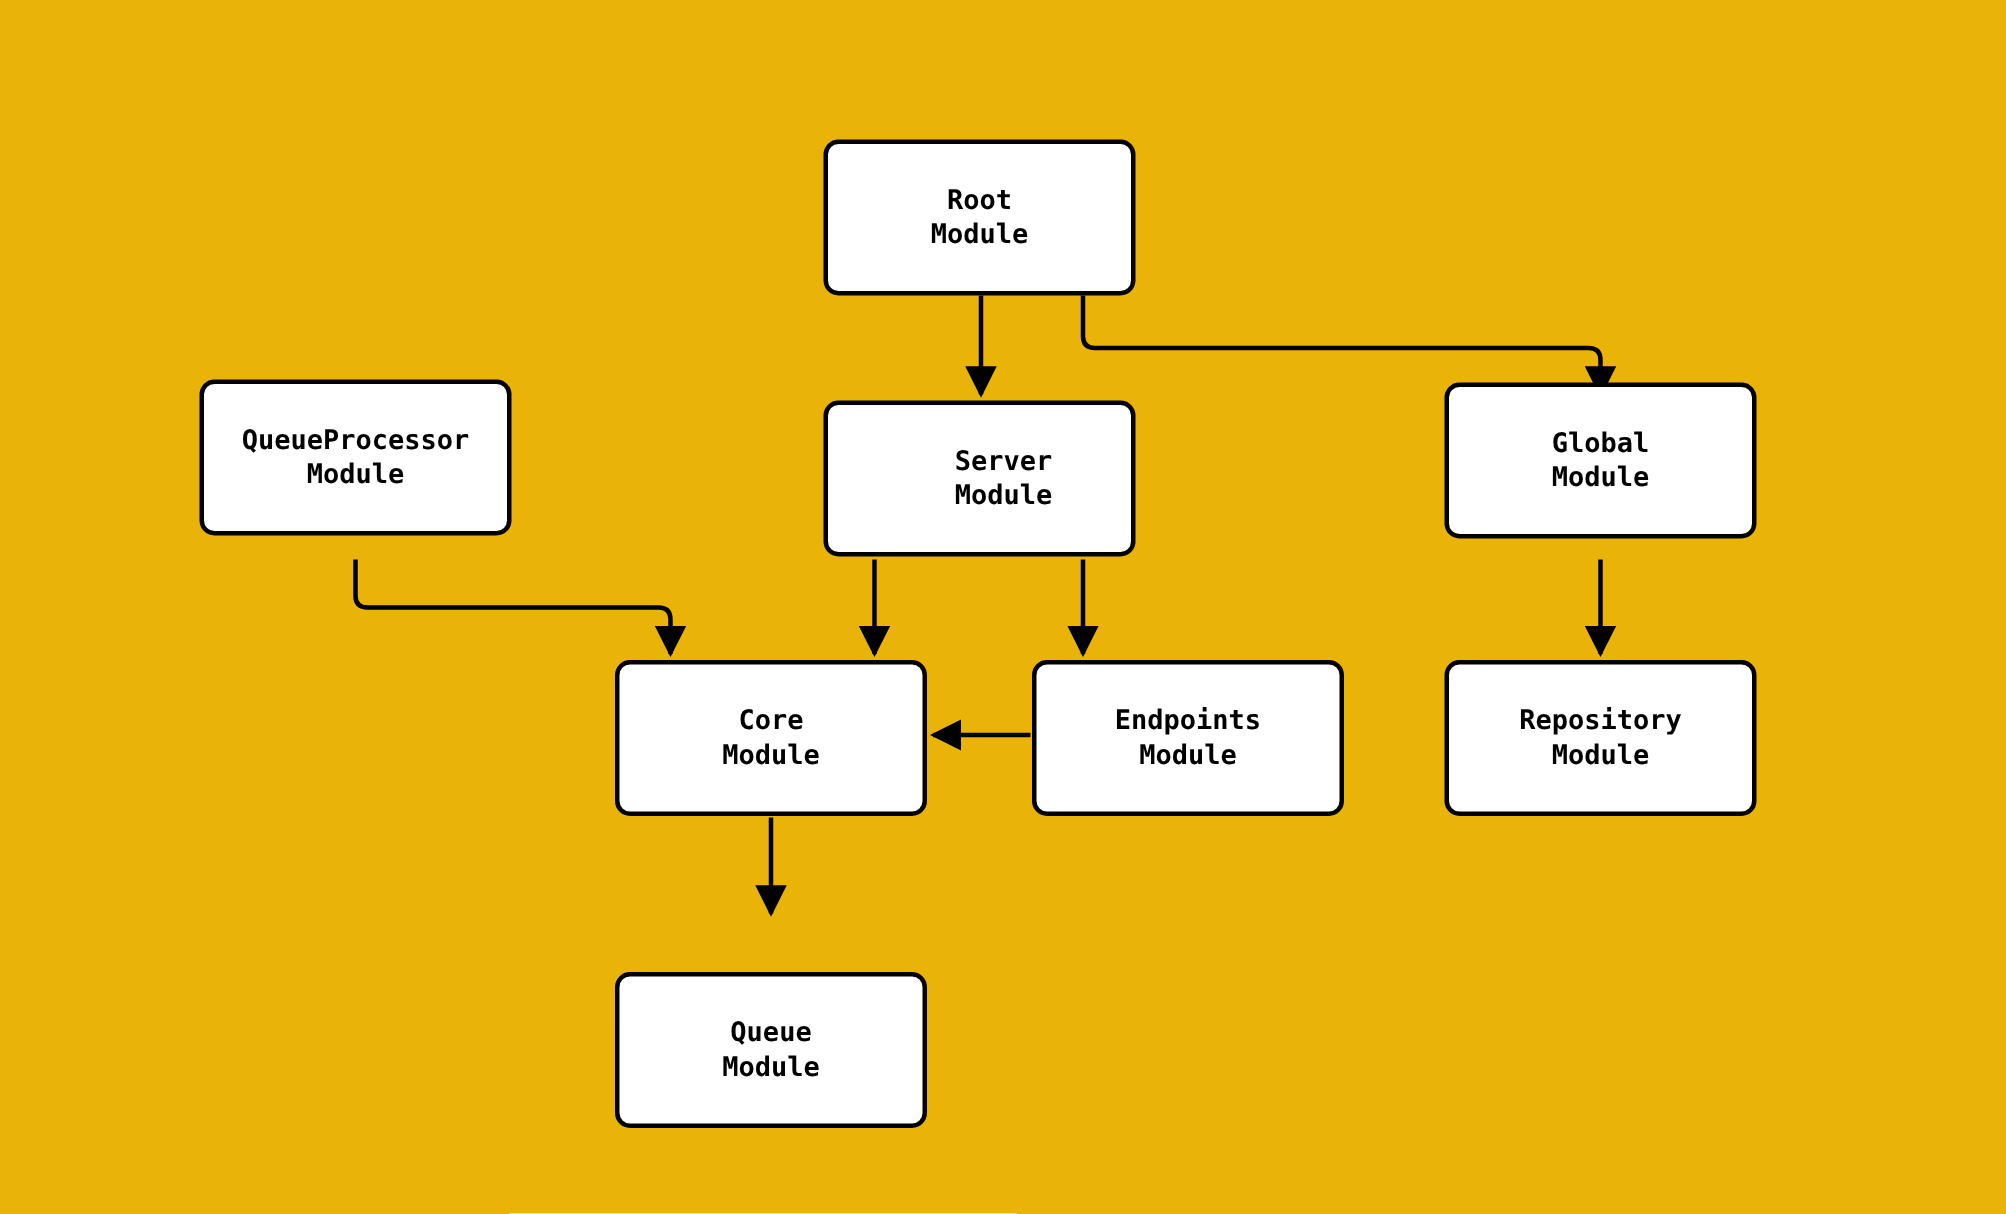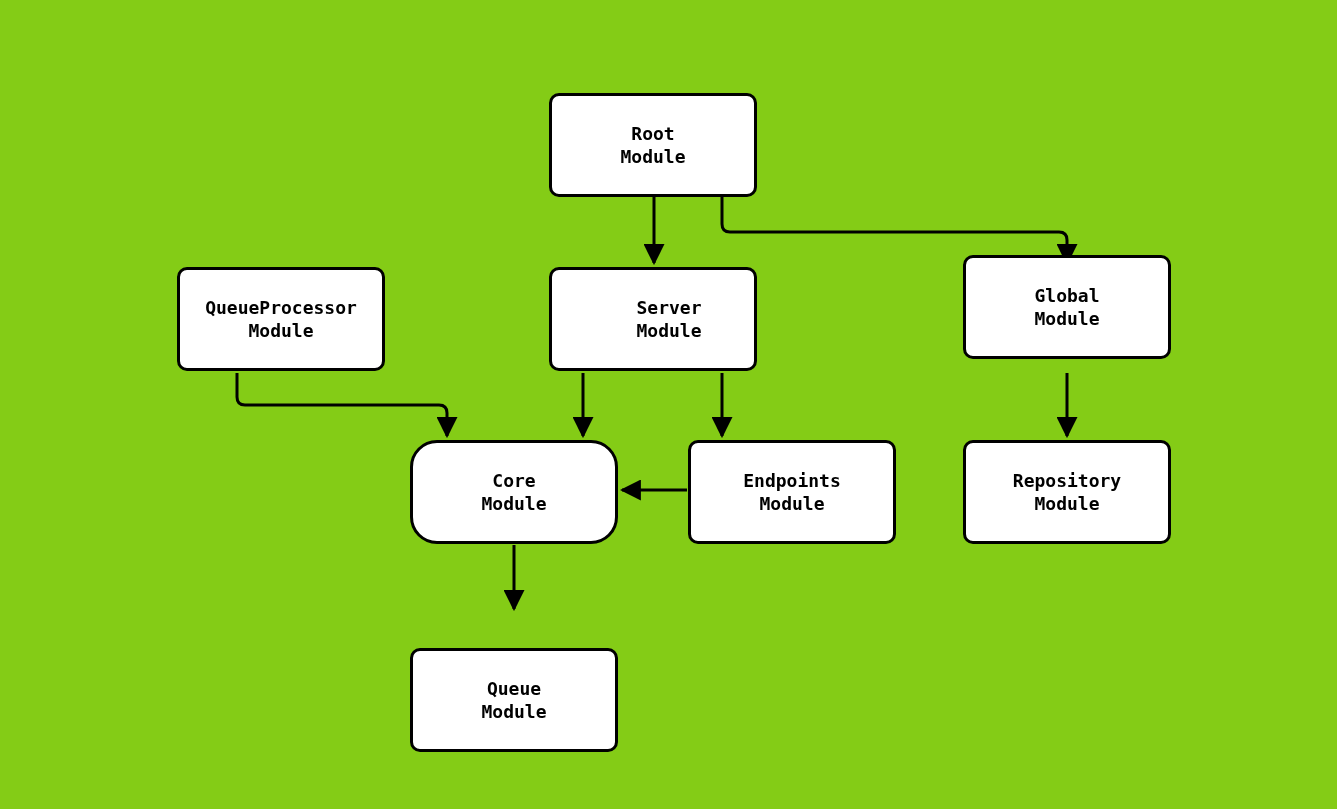--- a/index.html
+++ b/index.html
@@ -1,20 +1,20 @@
 <!DOCTYPE html>
 <html><head>
 <meta charset="utf-8">
 <style>
   html, body { margin: 0; padding: 0; background: #ffffff; }
   .canvas {
     position: relative;
     width: 1337px;
     height: 809px;
-    background: #84cc16;
+    background: #eab308;
     font-family: "DejaVu Sans Mono", "Liberation Mono", monospace;
     overflow: hidden;
   }
   .edges { position: absolute; left: 0; top: 0; }
   .edge { stroke: #000000; stroke-width: 3; fill: none; }
   .node {
     position: absolute;
     width: 208px;
     height: 104px;
     background: #ffffff;
@@ -53,36 +53,36 @@
     <path class="edge" d="M687,490 L622,490" marker-end="url(#arrowhead)"></path>
     <path class="edge" d="M1067,373 L1067,436" marker-end="url(#arrowhead)"></path>
     <path class="edge" d="M514,545 L514,609" marker-end="url(#arrowhead)"></path>
   </svg>
 
   <div class="node" style="left:549px; top:93px;">
     <span class="node-label">Root
 Module</span>
   </div>
 
-  <div class="node" style="left:133px; top:267px;margin-left:44px;">
+  <div class="node" style="left:133px; top:253px;">
     <span class="node-label">QueueProcessor
 Module</span>
   </div>
 
   <div class="node" style="left:549px; top:267px;padding-left:32px;">
     <span class="node-label">Server
 Module</span>
   </div>
 
   <div class="node" style="left:963px; top:255px;">
     <span class="node-label">Global
 Module</span>
   </div>
 
-  <div class="node" style="left:410px; top:440px;border-radius:27px;">
+  <div class="node" style="left:410px; top:440px;">
     <span class="node-label">Core
 Module</span>
   </div>
 
   <div class="node" style="left:688px; top:440px;">
     <span class="node-label">Endpoints
 Module</span>
   </div>
 
   <div class="node" style="left:963px; top:440px;">

